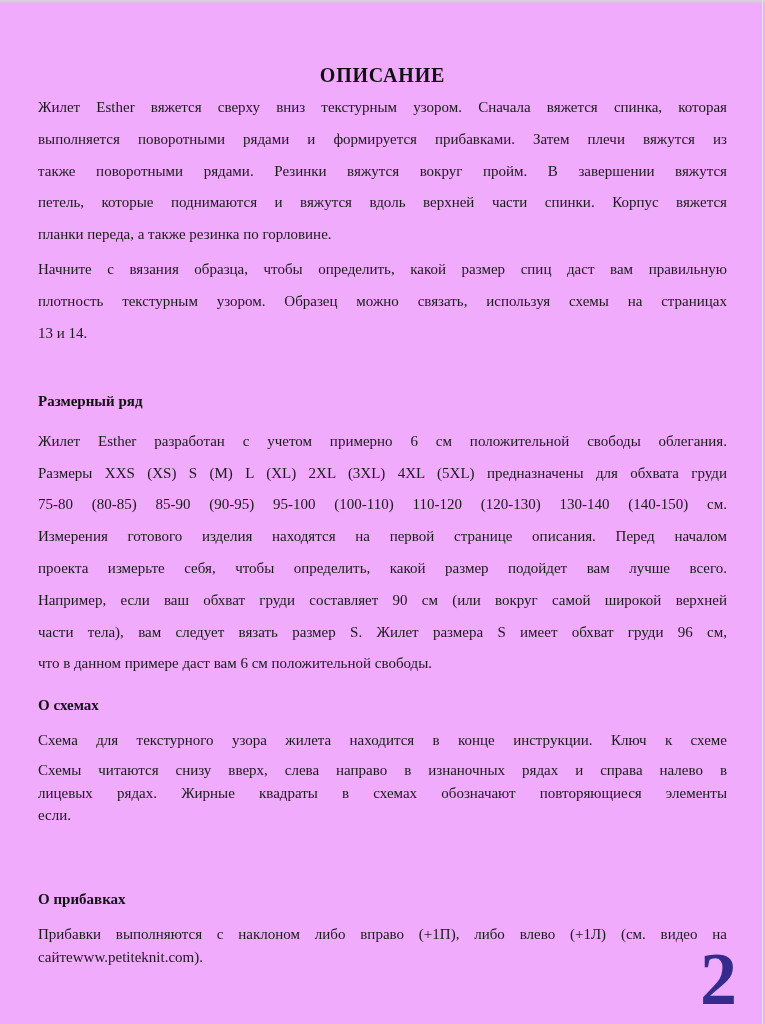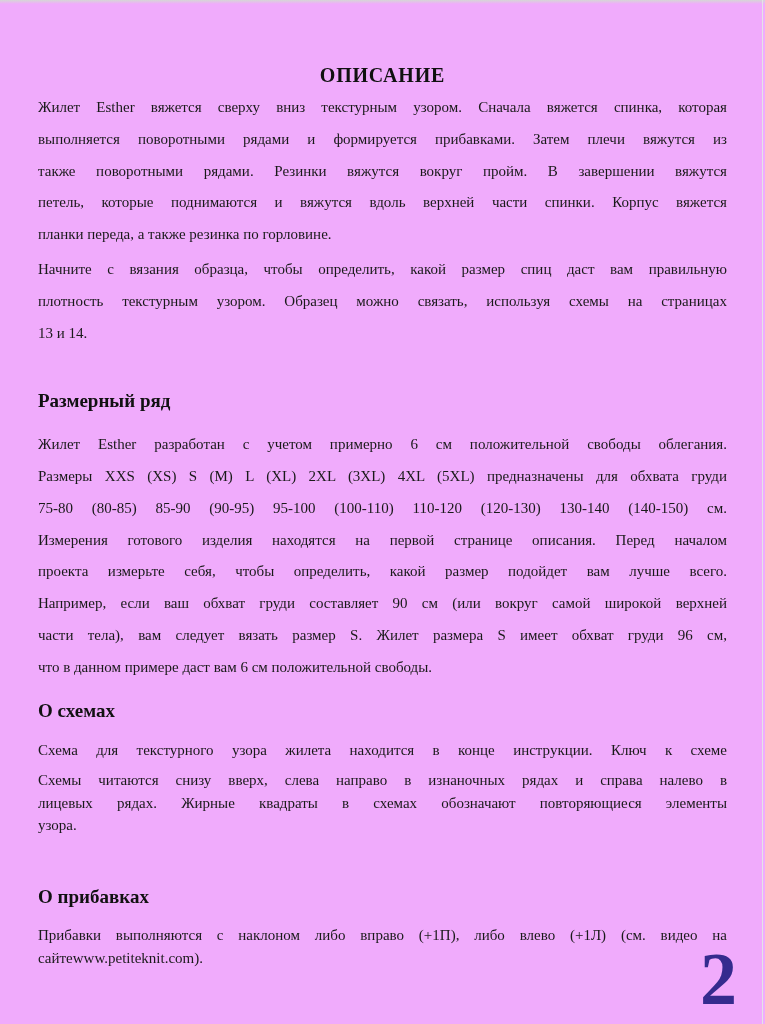--- a/index.html
+++ b/index.html
@@ -50,26 +50,26 @@
   .para.loose .pline { line-height: 31.8px; }
   .para.tight .pline { line-height: 22.4px; }
 
   .p-intro1   { margin-top: 6px; }
   .p-intro2   { margin-top: 3px; }
   .h-sizes    { margin-top: 40px; }
   .p-sizes    { margin-top: 5px; }
   .h-charts   { }
   .p-charts1  { margin-top: 12px; }
   .p-charts2  { margin-top: 8px; }
-  .h-increase { margin-top: 48px; }
+  .h-increase { margin-top: 60px; }
   .p-increase { margin-top: 6px; }
 
   .section-heading {
     font-weight: bold;
-    font-size: 19px;
+    font-size: 15px;
     line-height: 24px;
     color: #111111;
   }
   .page-number {
     position: absolute;
     right: 28px;
     bottom: 8px;
     font-family: "Liberation Serif", "DejaVu Serif", serif;
     font-weight: bold;
     font-size: 74px;
@@ -115,21 +115,21 @@
 
     <h2 class="section-heading h-charts">О схемах</h2>
 
     <div class="para tight p-charts1">
         <div class="pline">Схема для текстурного узора жилета находится в конце инструкции. Ключ к схеме</div>
       </div>
 
     <div class="para tight p-charts2">
         <div class="pline">Схемы читаются снизу вверх, слева направо в изнаночных рядах и справа налево в</div>
         <div class="pline">лицевых рядах. Жирные квадраты в схемах обозначают повторяющиеся элементы</div>
-        <div class="pline last">узора.</div>
+        <div class="pline last">если.</div>
       </div>
 
     <h2 class="section-heading h-increase">О прибавках</h2>
 
     <div class="para tight p-increase">
         <div class="pline">Прибавки выполняются с наклоном либо вправо (+1П), либо влево (+1Л) (см. видео на</div>
         <div class="pline last">сайтеwww.petiteknit.com).</div>
       </div>
 
   </div>

